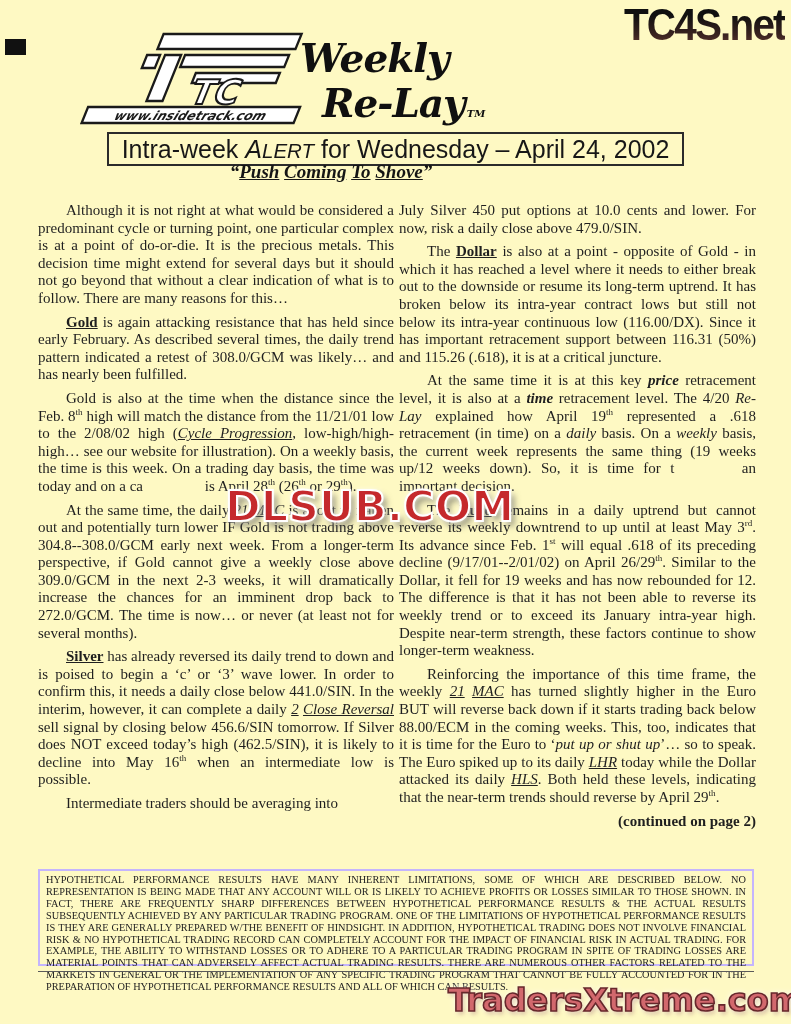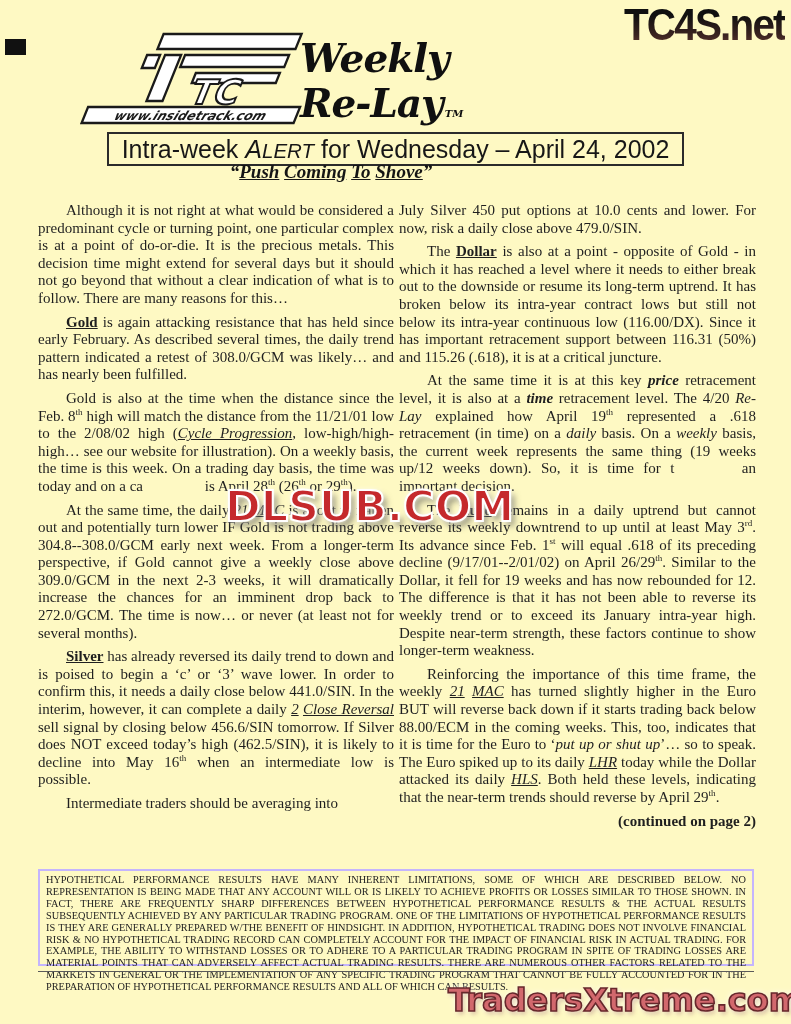--- a/index.html
+++ b/index.html
@@ -8,21 +8,21 @@
   
   .corner-mark{position:absolute;left:5px;top:39px;width:21px;height:16px;background:#111;}
   .tc4s{position:absolute;top:0px;right:6px;font-family:"Liberation Sans",sans-serif;
         font-weight:bold;font-size:44px;letter-spacing:-2px;transform:scaleX(.92);transform-origin:right top;
         background:linear-gradient(180deg,#101010 30%,#3a2320 70%,#6e4138 100%);
         -webkit-background-clip:text;background-clip:text;color:transparent;}
   .logo-svg{position:absolute;left:58px;top:28px;}
   .masthead-title{position:absolute;left:300px;top:36px;width:210px;
         font-family:"DejaVu Serif",serif;font-style:italic;font-weight:bold;
         font-size:39px;line-height:45px;color:#101010;letter-spacing:-1px;}
-  .masthead-title .line2{}
+  .masthead-title .line2{margin-left:22px;}
   .tm{font-size:10px;vertical-align:baseline;letter-spacing:0;margin-left:2px;}
   
   .alert-bar{position:absolute;left:107px;top:132px;width:573px;height:30px;
         border:2px solid #2b2b2b;display:flex;align-items:flex-end;justify-content:center;
         font-family:"Liberation Sans",sans-serif;font-size:25px;color:#171717;}
   .headline{position:absolute;left:0;top:161px;width:662px;text-align:center;
         font-weight:bold;font-style:italic;font-size:19px;color:#151515;}
   
   .col{position:absolute;top:202px;text-align:justify;font-size:15px;line-height:17.6px;}
   .col-left{left:38px;width:356px;}

